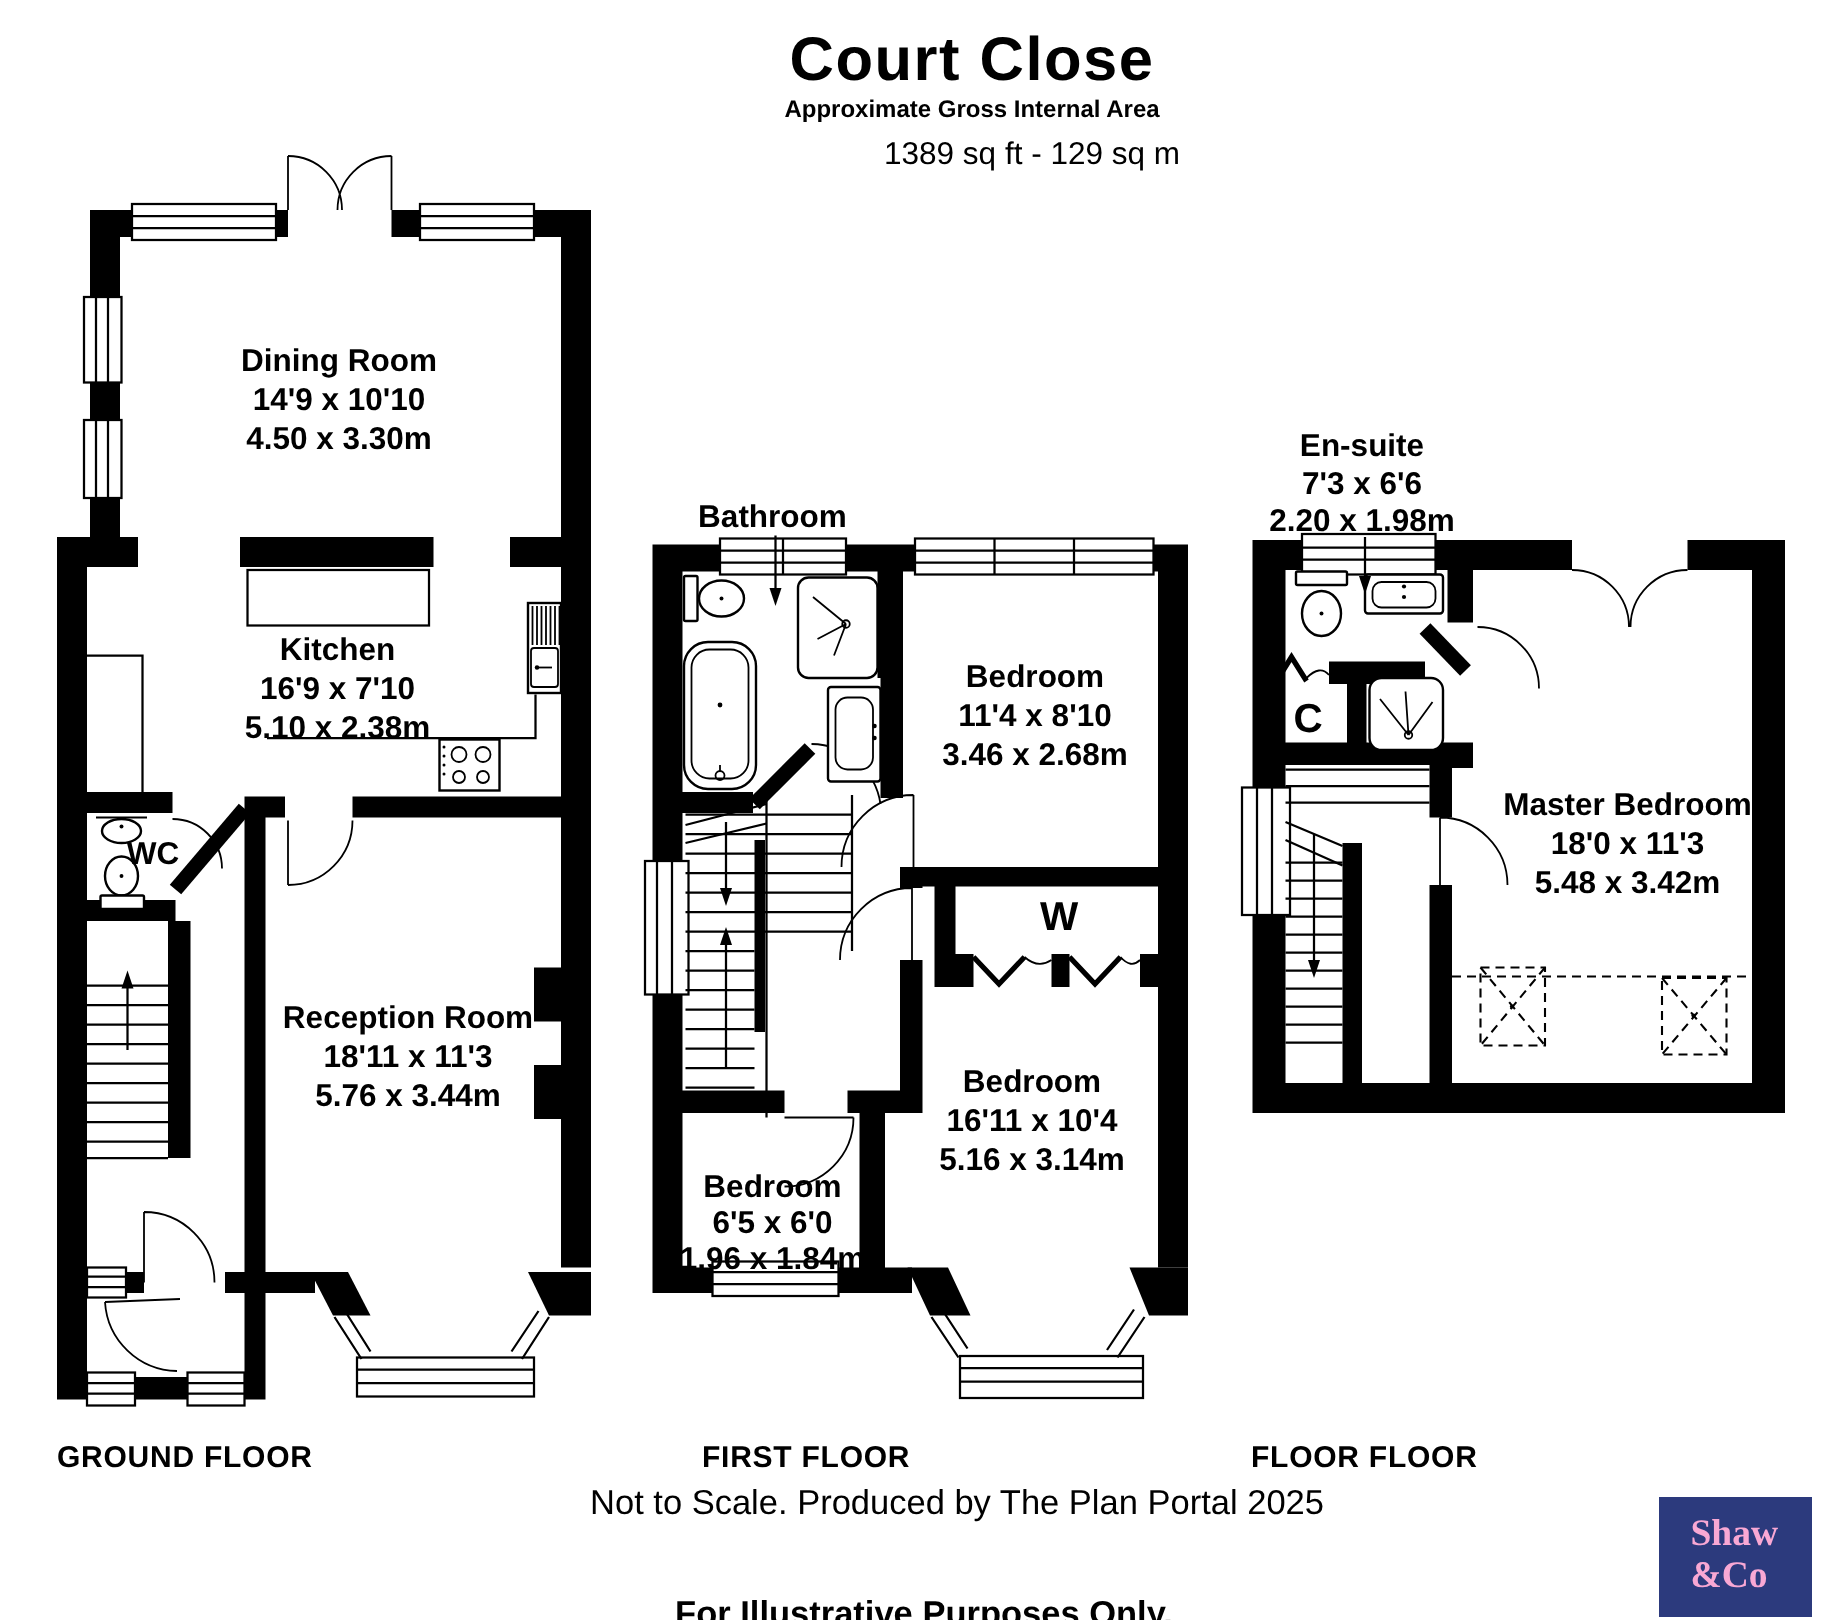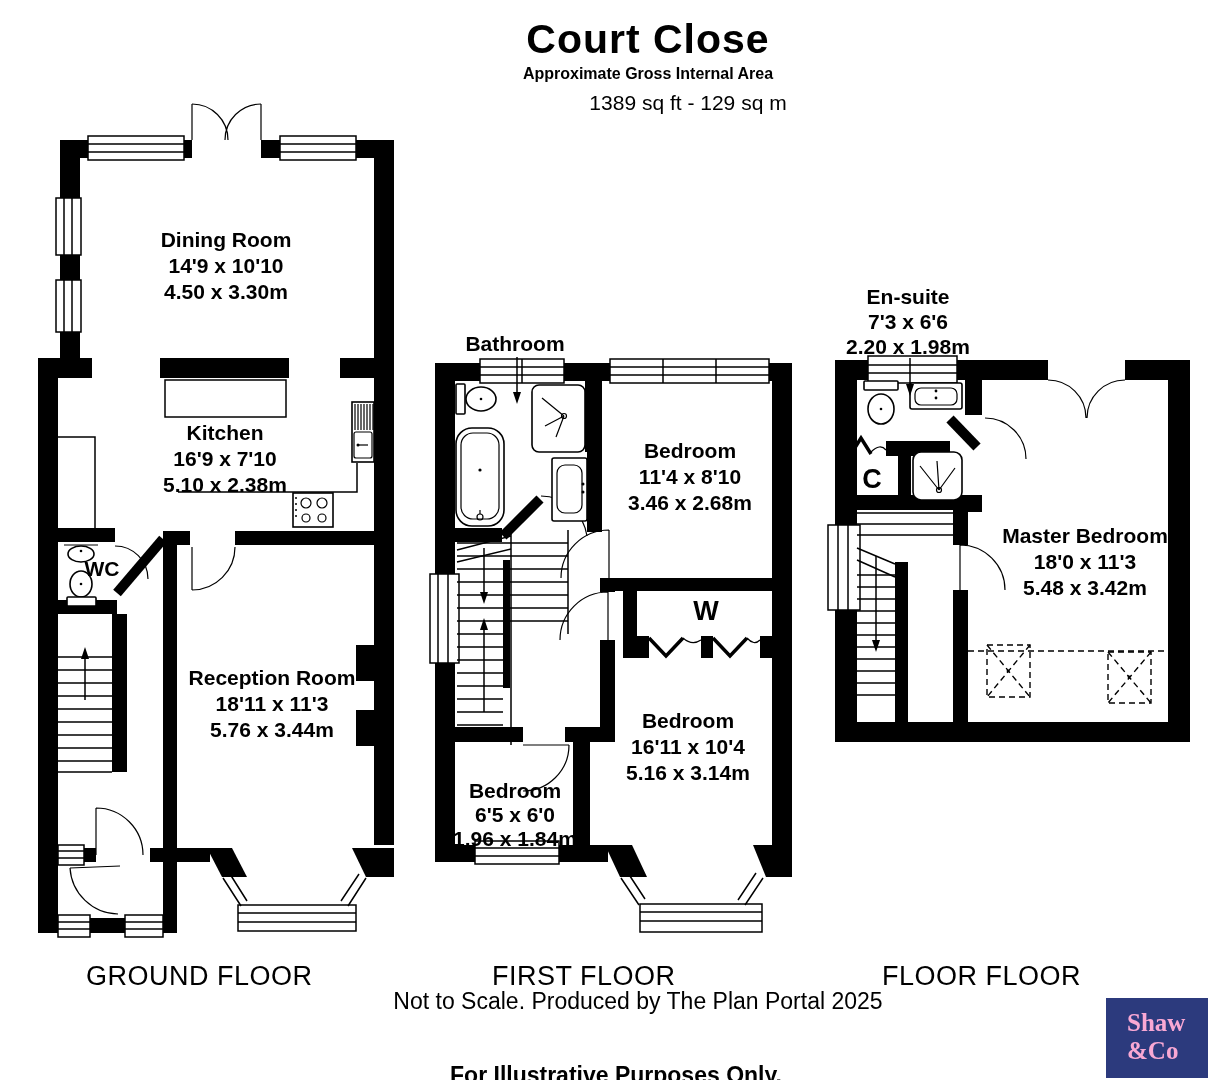--- a/index.html
+++ b/index.html
@@ -2,23 +2,23 @@
 <html><head>
 <meta charset="utf-8">
 <style>
   html,body{margin:0;padding:0;background:#fff;}
   #page{position:relative;width:1232px;height:1080px;background:#ffffff;overflow:hidden;
         font-family:"Liberation Sans",sans-serif;color:#000;}
   .hdr{position:absolute;left:0;width:100%;text-align:center;margin-left:32px;}
   #title{top:16px;font-size:41px;font-weight:bold;letter-spacing:1px;}
   #subtitle{top:65px;font-size:16px;font-weight:bold;}
   #area{top:91px;font-size:21px;font-weight:normal;padding-left:40px;}
-  .floor-title{position:absolute;font-size:27px;font-weight:normal;letter-spacing:.5px;margin-left:48px;}
+  .floor-title{position:absolute;font-size:20px;font-weight:bold;letter-spacing:.5px;}
   #gf-title{left:38px;top:961px;}
-  #ff-title{left:444px;top:961px;}
+  #ff-title{left:468px;top:961px;}
   #sf-title{left:834px;top:961px;}
   .foot{position:absolute;left:0;width:100%;text-align:center;}
   #foot1{top:988px;font-size:23px;margin-left:22px;}
   #foot2{top:1062px;font-size:23px;font-weight:bold;}
   #logo{position:absolute;left:1106px;top:998px;width:102px;height:80px;
         font-family:"Liberation Serif",serif;color:#f9a8d4;box-sizing:border-box;
         padding:11px 0 0 21px;line-height:1.12;font-size:25px;font-weight:600;}
   svg{position:absolute;}
   #gf-svg{left:30px;top:95px;}
   #ff-svg{left:425px;top:330px;}

